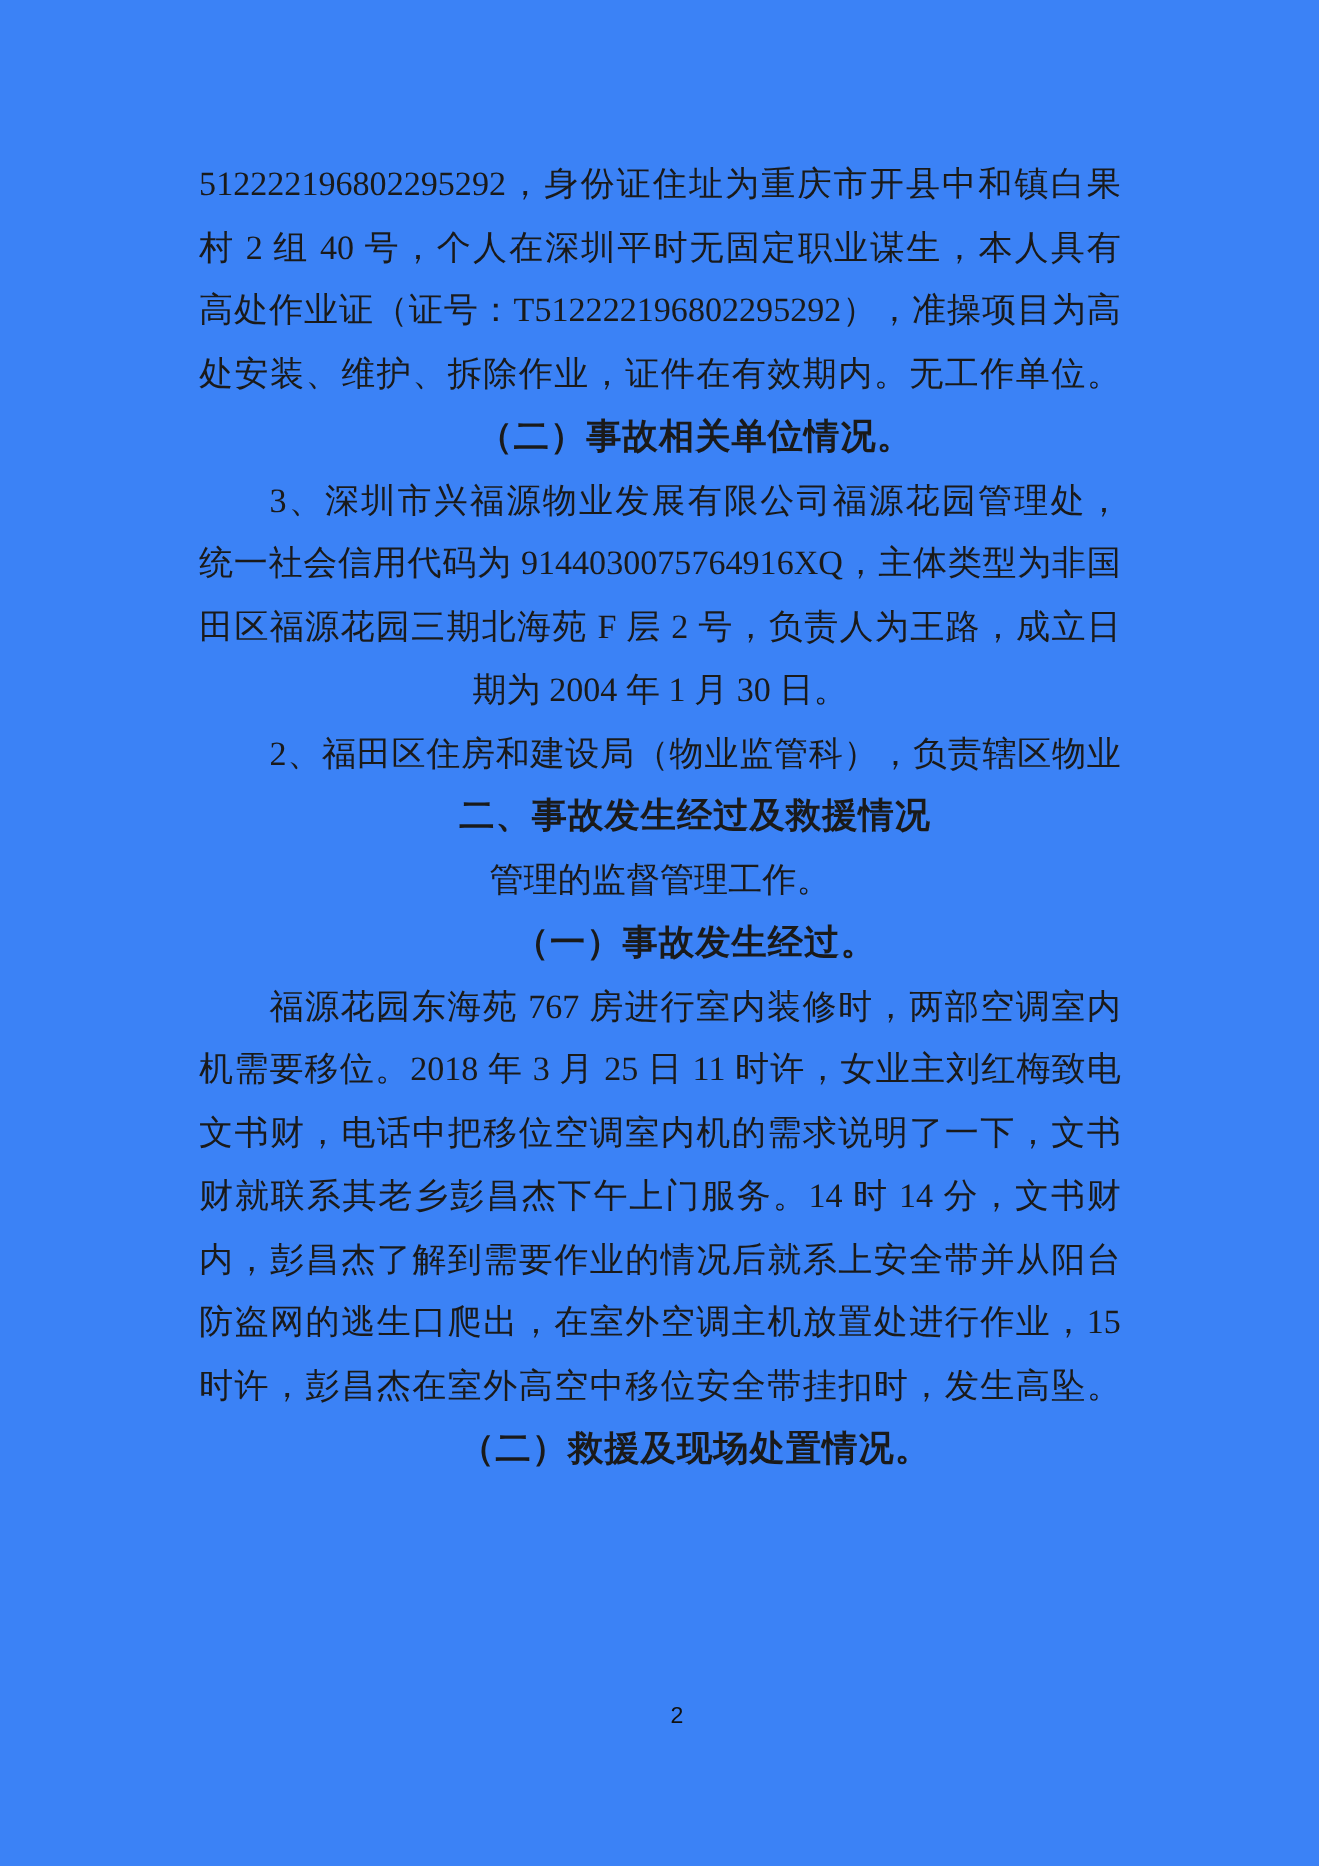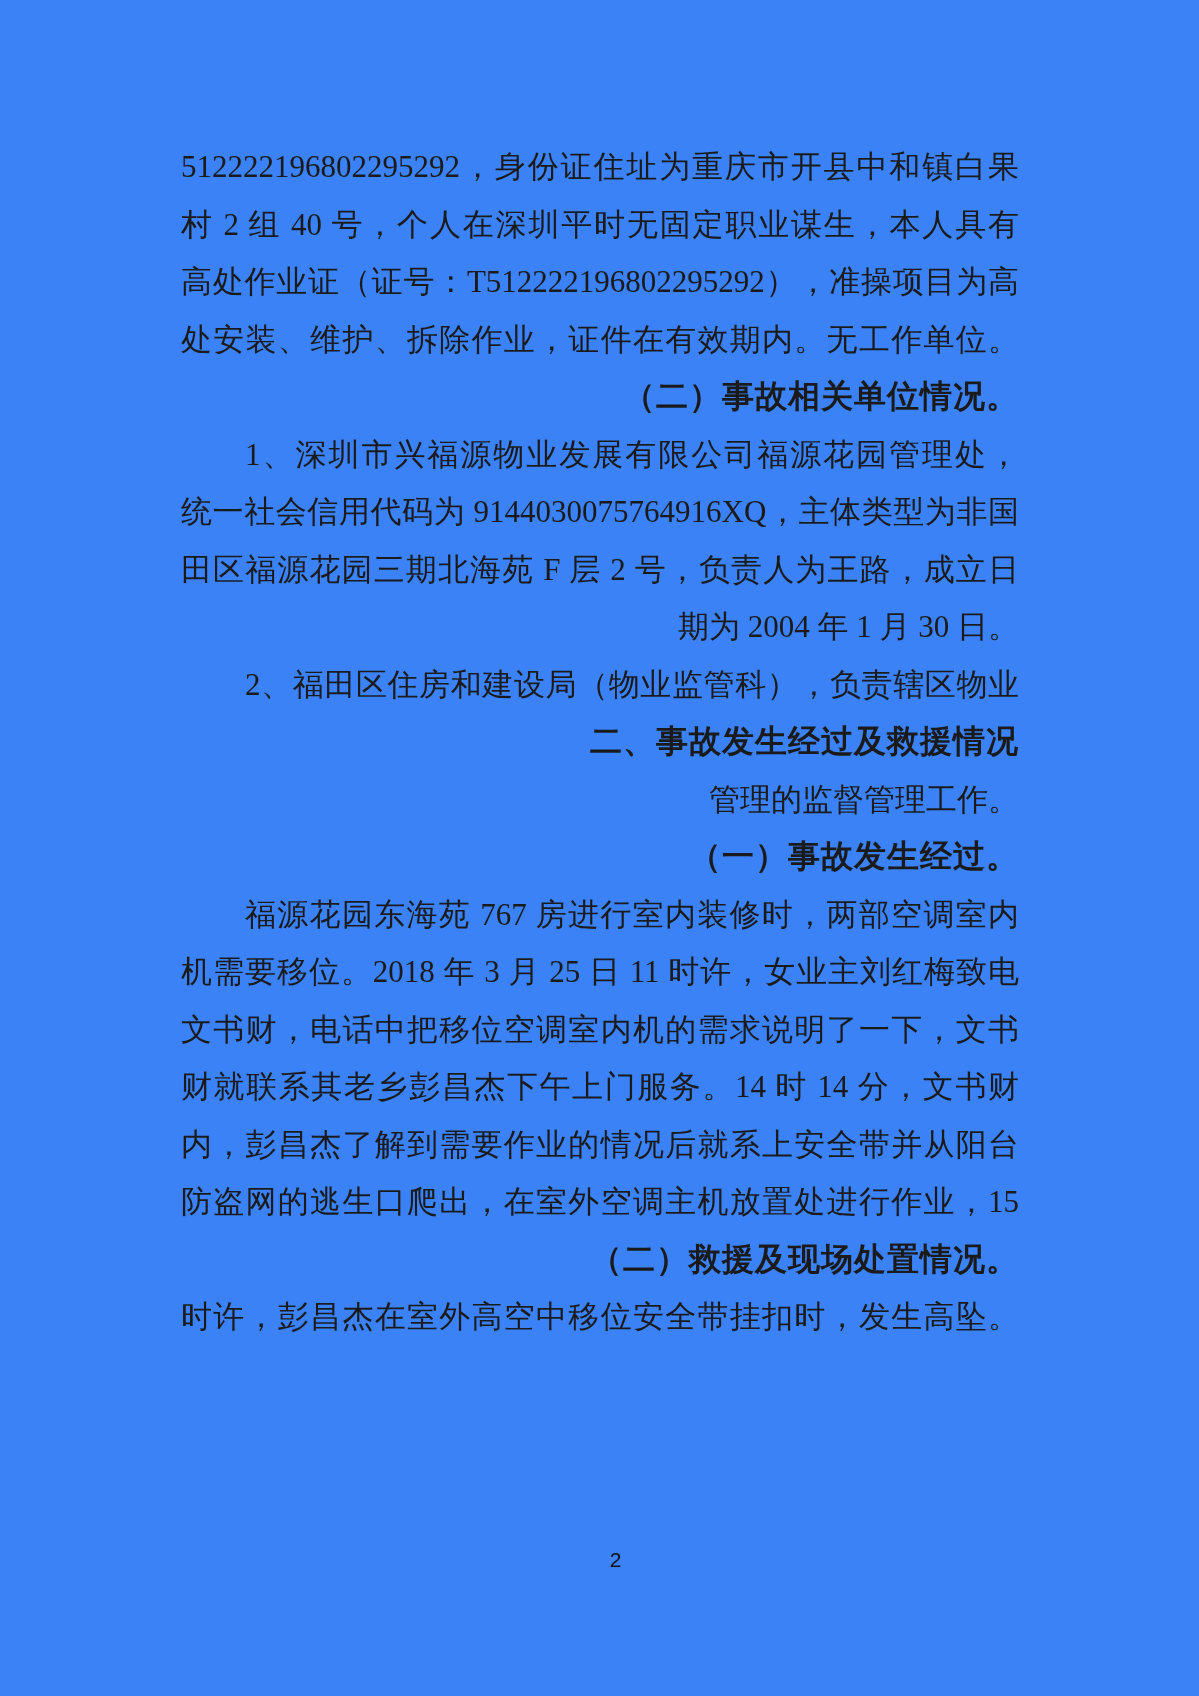--- a/index.html
+++ b/index.html
@@ -29,21 +29,21 @@
     font-size: 31px;
     overflow: hidden;
     white-space: nowrap;
   }
   .line.justify {
     white-space: normal;
     text-align: justify;
     text-align-last: justify;
   }
   .line.left {
-    text-align: right;
+    text-align: center;
   }
   .line.indent {
     text-indent: 64px;
   }
   .line.heading {
     font-weight: 700;
     font-family: "Liberation Sans", "DejaVu Sans", sans-serif;
     font-size: 32px;
     letter-spacing: 1px;
   }
@@ -63,31 +63,31 @@
 </head>
 <body>
 
 <div class="page">
   <div class="content">
       <div class="line justify">512222196802295292，身份证住址为重庆市开县中和镇白果</div>
       <div class="line justify">村 2 组 40 号，个人在深圳平时无固定职业谋生，本人具有</div>
       <div class="line justify">高处作业证（证号：T512222196802295292），准操项目为高</div>
       <div class="line justify">处安装、维护、拆除作业，证件在有效期内。无工作单位。</div>
       <div class="line heading indent left">（二）事故相关单位情况。</div>
-      <div class="line indent justify">1、深圳市兴福源物业发展有限公司福源花园管理处，</div>
+      <div class="line indent justify">3、深圳市兴福源物业发展有限公司福源花园管理处，</div>
       <div class="line justify">统一社会信用代码为 9144030075764916XQ，主体类型为非国</div>
       <div class="line justify">田区福源花园三期北海苑 F 层 2 号，负责人为王路，成立日</div>
       <div class="line left">期为 2004 年 1 月 30 日。</div>
       <div class="line indent justify">2、福田区住房和建设局（物业监管科），负责辖区物业</div>
       <div class="line heading indent left">二、事故发生经过及救援情况</div>
       <div class="line left">管理的监督管理工作。</div>
       <div class="line heading indent left">（一）事故发生经过。</div>
       <div class="line indent justify">福源花园东海苑 767 房进行室内装修时，两部空调室内</div>
       <div class="line justify">机需要移位。2018 年 3 月 25 日 11 时许，女业主刘红梅致电</div>
       <div class="line justify">文书财，电话中把移位空调室内机的需求说明了一下，文书</div>
       <div class="line justify">财就联系其老乡彭昌杰下午上门服务。14 时 14 分，文书财</div>
       <div class="line justify">内，彭昌杰了解到需要作业的情况后就系上安全带并从阳台</div>
       <div class="line justify">防盗网的逃生口爬出，在室外空调主机放置处进行作业，15</div>
+      <div class="line justify">时许，彭昌杰在室外高空中移位安全带挂扣时，发生高坠。</div>
       <div class="line heading indent left">（二）救援及现场处置情况。</div>
-      <div class="line justify">时许，彭昌杰在室外高空中移位安全带挂扣时，发生高坠。</div>
     </div>
   <div class="page-number">2</div>
 </div>
 
 </body></html>

